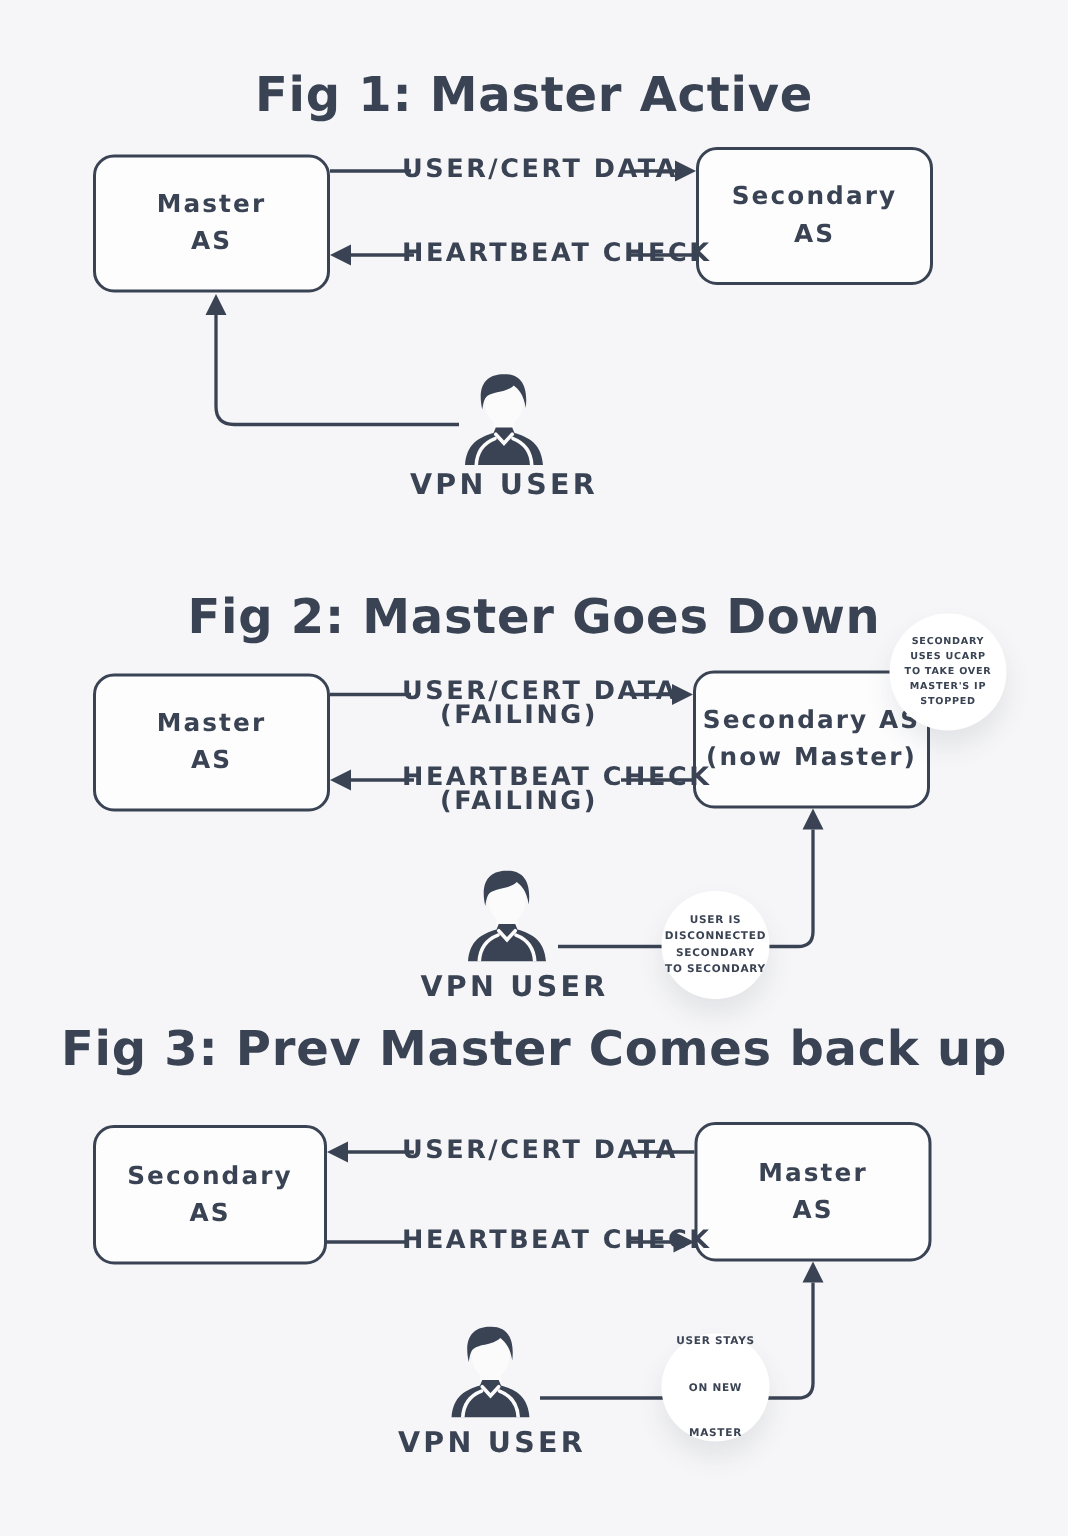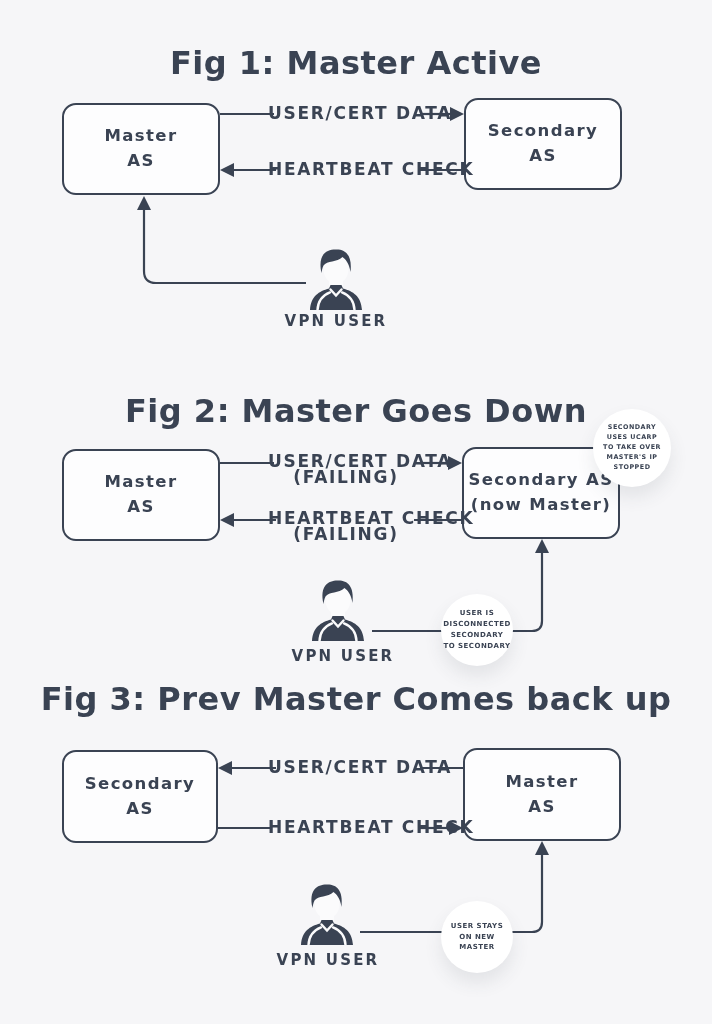--- a/index.html
+++ b/index.html
@@ -18,21 +18,21 @@
   .title{position:absolute;left:0;width:712px;text-align:center;color:var(--ink);
          font-size:32px;font-weight:bold;letter-spacing:.5px;z-index:2;}
   .node{position:absolute;width:158px;height:92px;background:var(--node-fill);
         border:2px solid var(--ink);border-radius:14px;display:flex;flex-direction:column;
         align-items:center;justify-content:center;z-index:2;box-sizing:border-box;}
   .node span{color:var(--ink);font-weight:bold;font-size:16.5px;letter-spacing:1.4px;line-height:1.5;white-space:nowrap;}
   .lbl{position:absolute;left:268px;width:156px;height:16px;line-height:16px;text-align:center;
        color:var(--ink);font-size:17px;font-weight:bold;letter-spacing:1.7px;z-index:2;white-space:nowrap;}
   .user-ic{position:absolute;width:64px;height:64px;z-index:2;}
   .user-cap{position:absolute;width:160px;text-align:center;color:var(--ink);
-            font-size:15px;font-weight:bold;letter-spacing:2.2px;z-index:2;white-space:nowrap;}
+            font-size:19px;font-weight:bold;letter-spacing:2.2px;z-index:2;white-space:nowrap;}
   .badge{position:absolute;background:var(--badge-fill);border-radius:50%;z-index:3;
          display:flex;flex-direction:column;align-items:center;justify-content:center;
          box-shadow:0 10px 18px rgba(58,67,83,.10);}
   .badge div{color:var(--ink);font-weight:bold;text-align:center;letter-spacing:.5px;line-height:1.55;}
   .badge.b5{width:78px;height:78px;}  .badge.b5 div{font-size:6.4px;}
   .badge.b4{width:72px;height:72px;}  .badge.b4 div{font-size:7px;}
   .badge.b3{width:72px;height:72px;}  .badge.b3 div{font-size:7px;}
   .person .dark{fill:var(--ink);}
   .person .lite{fill:#fbfbfc;}
   .person .seam{stroke:#fbfbfc;stroke-width:2.4;fill:none;stroke-linecap:round;}
@@ -161,20 +161,20 @@
     </div>
 
     <div class="lbl" style="top:79px;">USER/CERT DATA</div>
     <div class="lbl" style="top:139px;">HEARTBEAT CHECK</div>
 
     <svg class="user-ic" viewBox="0 0 64 64" style="left:295px;top:201px;">
       <use href="#person-bust"></use>
     </svg>
     <div class="user-cap" style="left:248px;top:271px;">VPN USER</div>
 
-    <div class="badge b3" style="left:441px;top:221px;">
+    <div class="badge b3" style="left:441px;top:209px;justify-content:space-between;">
       <div>USER STAYS</div>
       <div>ON NEW</div>
       <div>MASTER</div>
     </div>
   </section>
 
 </div>
 
 </body></html>

